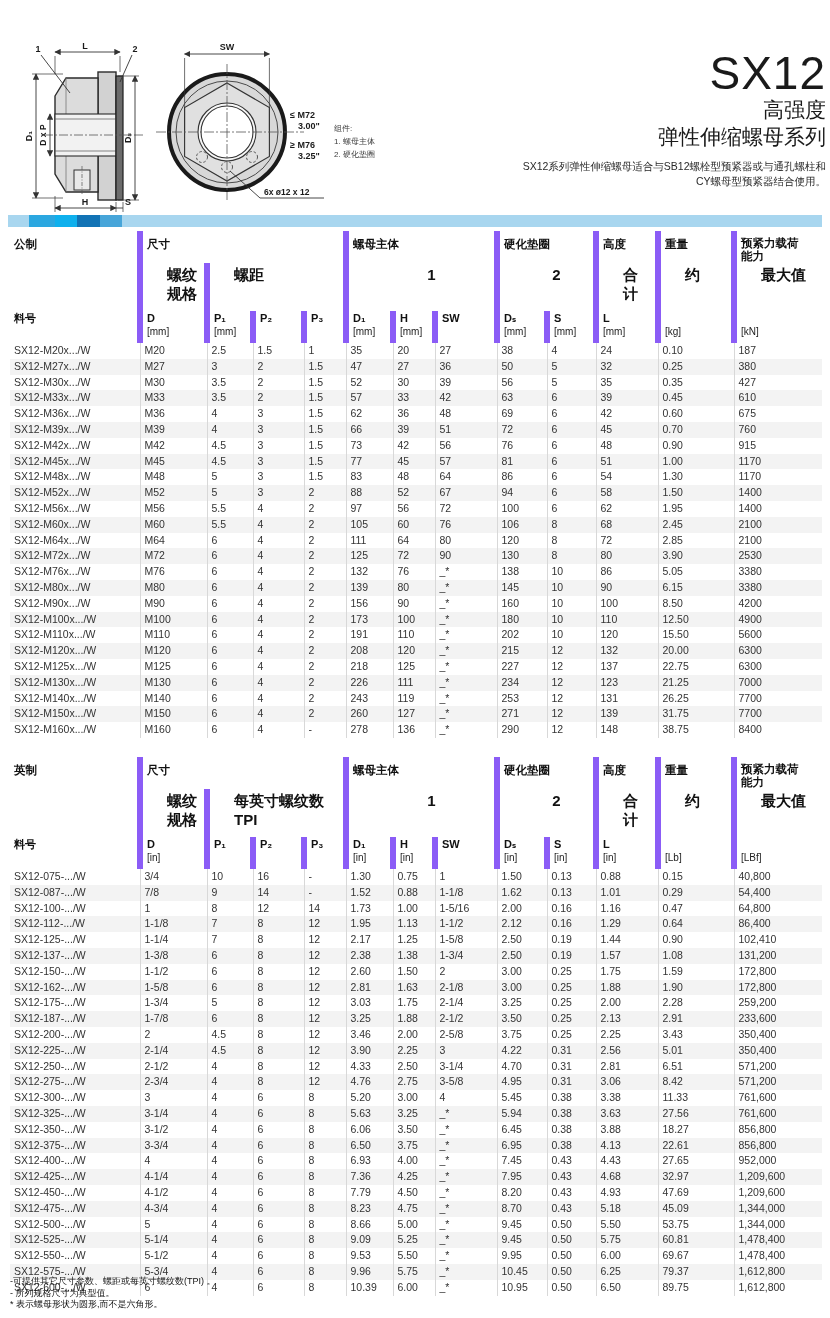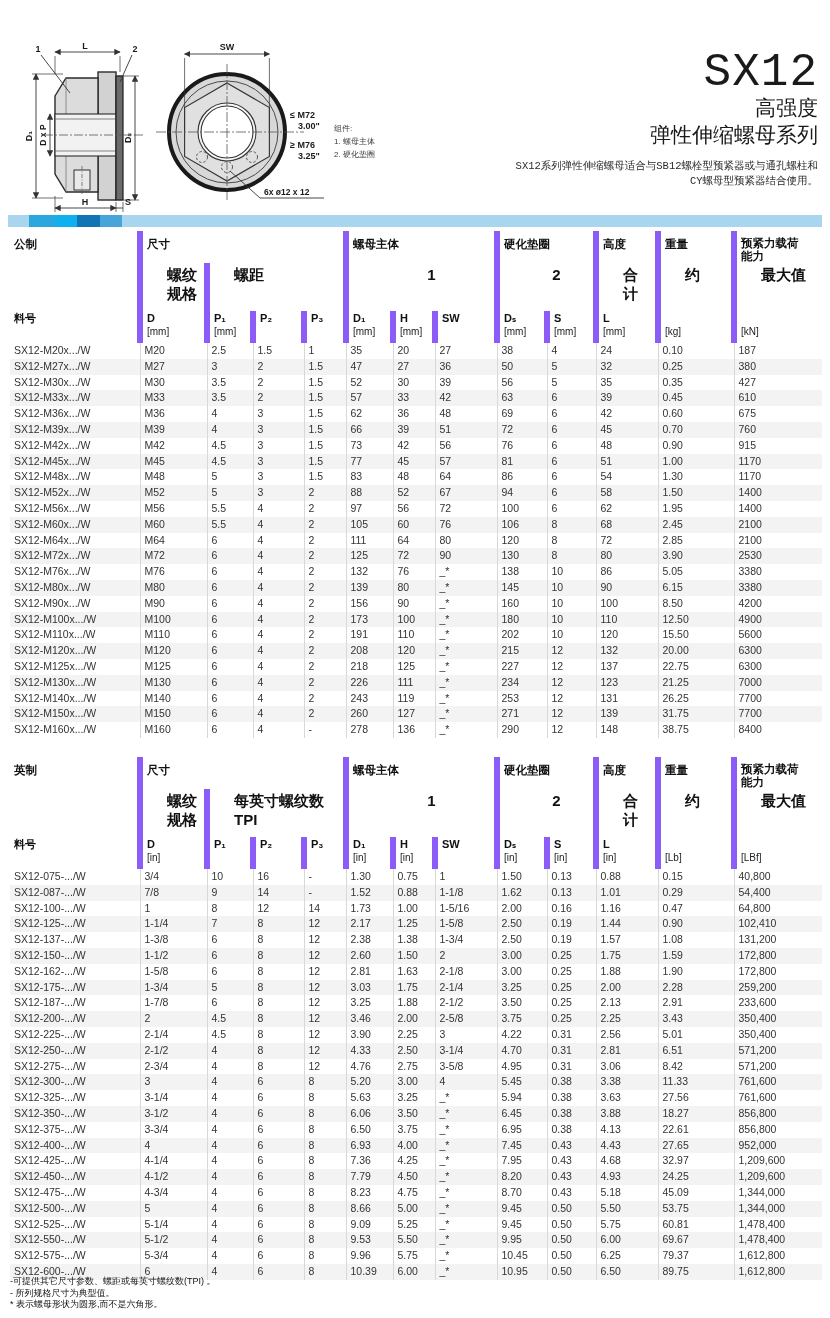--- a/index.html
+++ b/index.html
@@ -2,21 +2,21 @@
 <html><head>
 <meta charset="utf-8">
 <style>
   html,body { margin:0; padding:0; background:#ffffff; }
   body { font-family:"Liberation Sans","DejaVu Sans",sans-serif; color:#1a1a1a; }
   .page { position:relative; width:830px; height:1318px; background:#fff; overflow:hidden; }
 
   
   .drawing-area { position:absolute; left:8px; top:38px; width:340px; height:180px; }
   .legend { position:absolute; left:334px; top:122px; font-size:8px; line-height:13px; color:#3c3c3c; }
-  .titleblock { position:absolute; right:12px; top:50px; text-align:right;font-family:Liberation Mono, monospace; }
+  .titleblock { position:absolute; right:4px; top:50px; text-align:right; }
   .titleblock h1 { margin:0; font-size:46px; font-weight:400; letter-spacing:1px; line-height:46px; color:#1a1a1a; }
   .titleblock .sub { font-size:21px; line-height:27px; color:#1a1a1a; }
   .titleblock .desc { margin-top:9px; font-size:10.5px; line-height:15px; color:#2a2a2a; }
 
   
   .accent-bar { position:absolute; left:8px; top:215px; width:814px; height:12px; background:#a8d6ef; }
   .accent-bar .seg { position:absolute; top:0; height:12px; }
   .accent-bar .s0 { left:21px;  width:26px; }
   .accent-bar .s1 { left:47px;  width:22px; }
   .accent-bar .s2 { left:69px;  width:23px; }
@@ -768,20 +768,35 @@
           <td>1.73</td>
           <td>1.00</td>
           <td>1-5/16</td>
           <td>2.00</td>
           <td>0.16</td>
           <td>1.16</td>
           <td>0.47</td>
           <td>64,800</td>
         </tr>
         <tr>
+          <td>SX12-112-.../W</td>
+          <td>1-1/8</td>
+          <td>7</td>
+          <td>8</td>
+          <td>12</td>
+          <td>1.95</td>
+          <td>1.13</td>
+          <td>1-1/2</td>
+          <td>2.12</td>
+          <td>0.16</td>
+          <td>1.29</td>
+          <td>0.64</td>
+          <td>86,400</td>
+        </tr>
+        <tr>
           <td>SX12-125-.../W</td>
           <td>1-1/4</td>
           <td>7</td>
           <td>8</td>
           <td>12</td>
           <td>2.17</td>
           <td>1.25</td>
           <td>1-5/8</td>
           <td>2.50</td>
           <td>0.19</td>
@@ -1019,21 +1034,21 @@
           <td>4-1/2</td>
           <td>4</td>
           <td>6</td>
           <td>8</td>
           <td>7.79</td>
           <td>4.50</td>
           <td>_*</td>
           <td>8.20</td>
           <td>0.43</td>
           <td>4.93</td>
-          <td>24.25</td>
+          <td>47.69</td>
           <td>1,209,600</td>
         </tr>
         <tr>
           <td>SX12-475-.../W</td>
           <td>4-3/4</td>
           <td>4</td>
           <td>6</td>
           <td>8</td>
           <td>8.23</td>
           <td>4.75</td>

